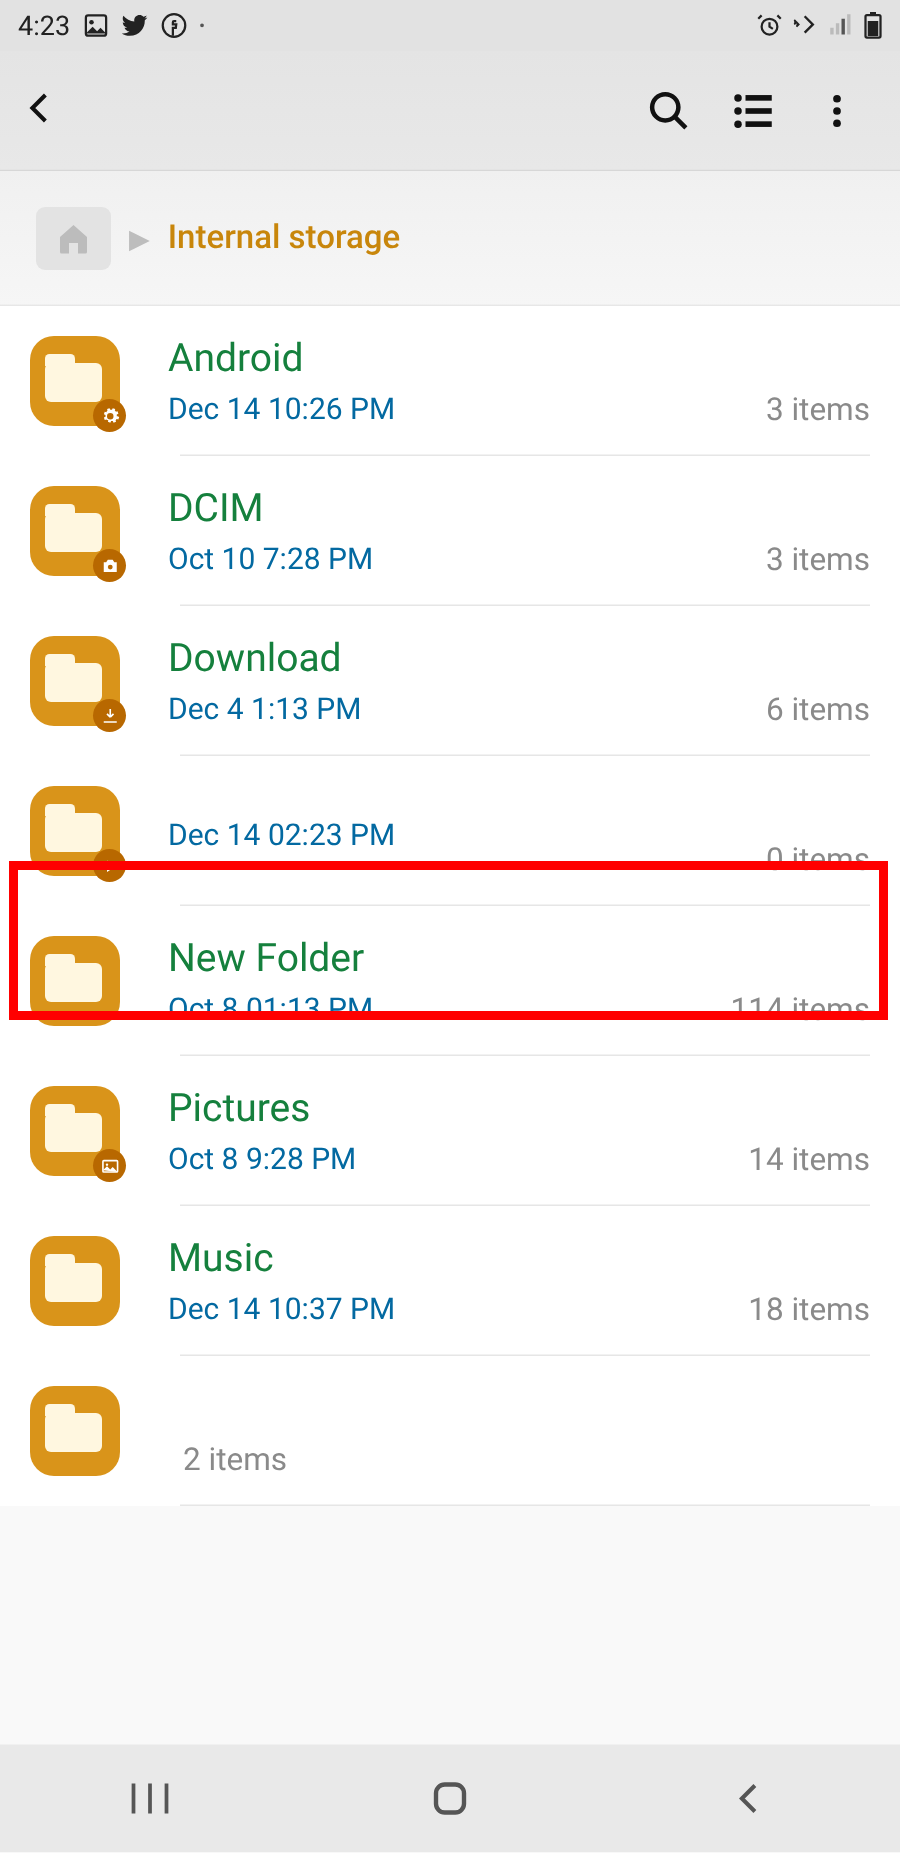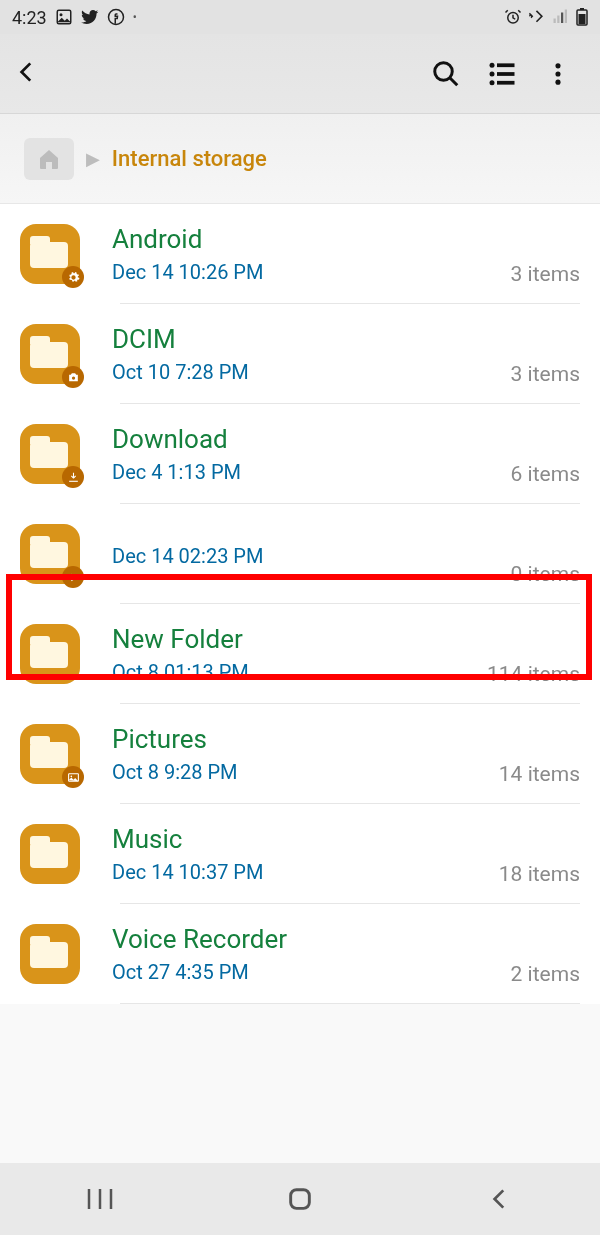--- a/index.html
+++ b/index.html
@@ -337,24 +337,20 @@
       <div class="row-date">Dec 14 10:37 PM</div>
     </div>
     <div class="row-count">18 items</div>
     <div class="rule"></div>
     </div>
     <div class="row">
     <div class="folder-ico">
       <div class="folder-shape"></div>
 
     </div>
-    <div class="row-text">
-      <div class="row-name">Voice Recorder</div>
-      <div class="row-date">Oct 27 4:35 PM</div>
-    </div>
     <div class="row-count">2 items</div>
     <div class="rule"></div>
     </div>
   </div>
 
 <div id="hl" class="highlight-box" style="left: 6px; width: 586px; top: 574px; height: 106px;"></div>
 
 <div class="nav-bar">
   <div class="nav-btn">
     <svg width="30" height="24" viewBox="0 0 30 24" stroke="#555" stroke-width="2.5">

